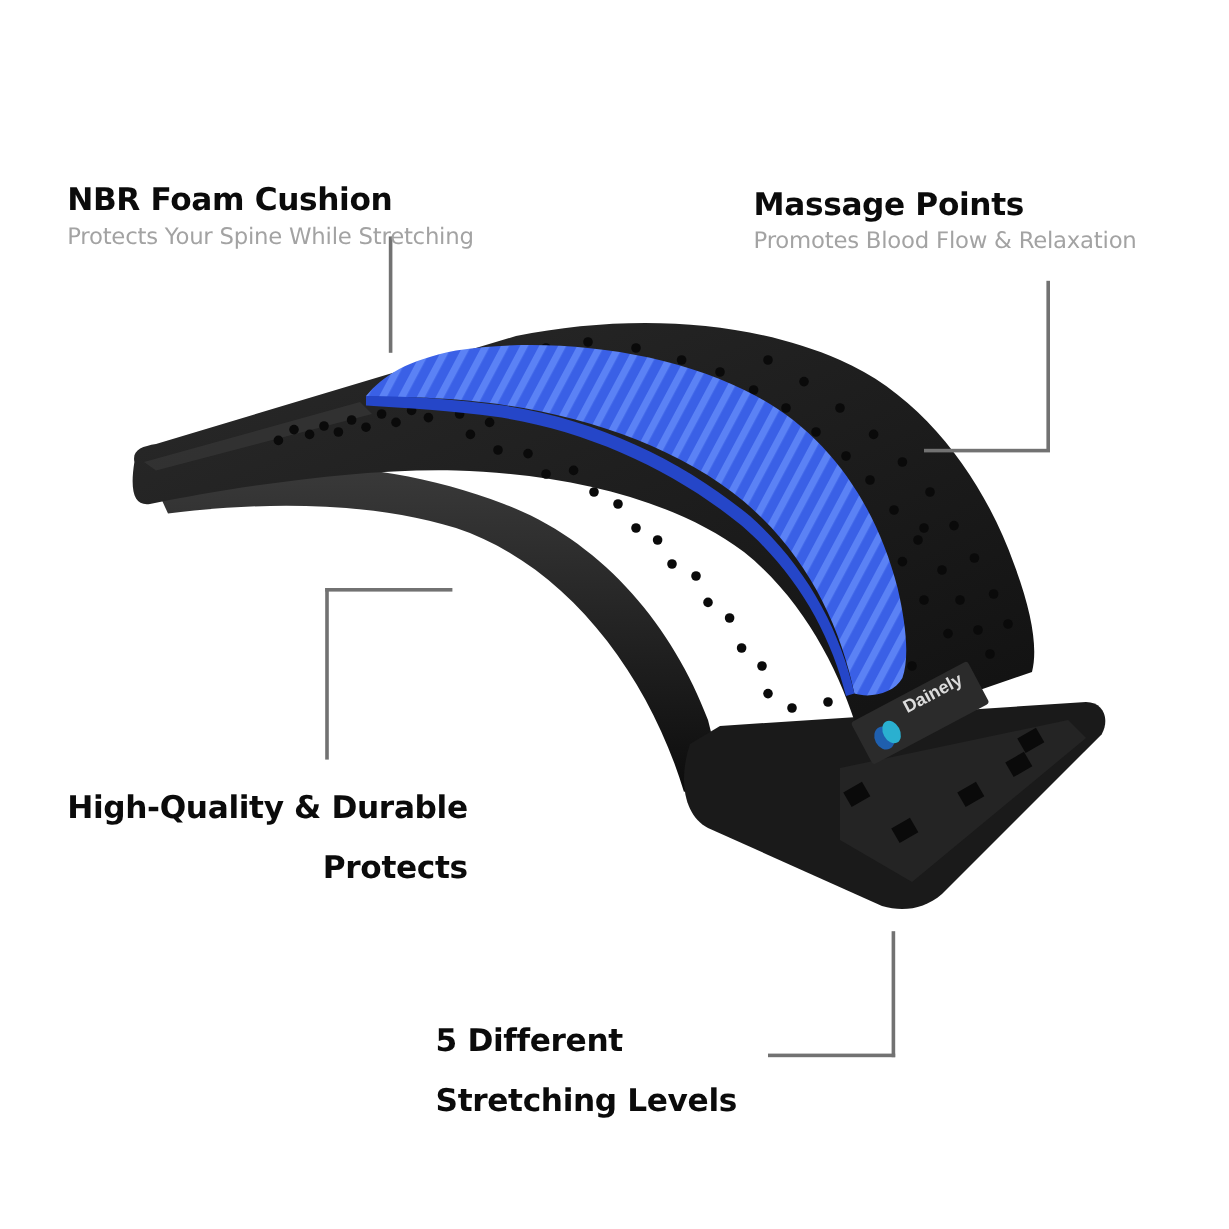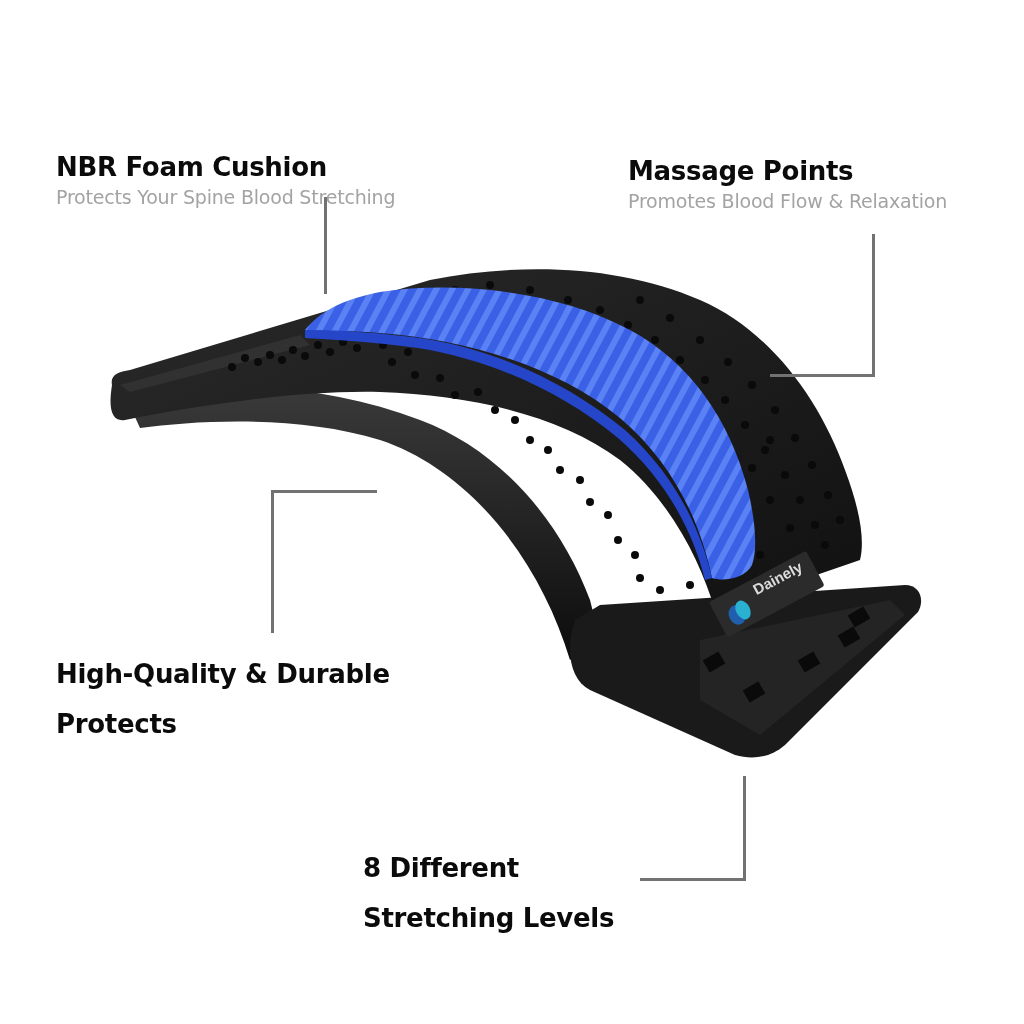--- a/index.html
+++ b/index.html
@@ -142,31 +142,31 @@
   <div class="line" style="left:770px; top:374px; width:105px; height:3px;"></div>
 
   <div class="line" style="left:271px; top:490px; width:106px; height:3px;"></div>
   <div class="line" style="left:271px; top:490px; width:3px; height:143px;"></div>
 
   <div class="line" style="left:743px; top:776px; width:3px; height:105px;"></div>
   <div class="line" style="left:640px; top:878px; width:106px; height:3px;"></div>
 
   <div class="callout" style="left:56px; top:132px;">
     <div class="title">NBR Foam Cushion</div>
-    <div class="sub">Protects Your Spine Blood Stretching</div>
+    <div class="sub">Protects Your Spine While Stretching</div>
   </div>
 
   <div class="callout" style="left:628px; top:136px;">
     <div class="title">Massage Points</div>
     <div class="sub">Promotes Blood Flow &amp; Relaxation</div>
   </div>
 
-  <div class="callout" style="left:56px; top:639px;">
+  <div class="callout" style="left:56px; top:639px;text-align:right;">
     <div class="title">High-Quality &amp; Durable</div>
     <div class="title">Protects</div>
   </div>
 
   <div class="callout" style="left:363px; top:833px;">
-    <div class="title">8 Different</div>
+    <div class="title">5 Different</div>
     <div class="title">Stretching Levels</div>
   </div>
 
 </div>
 
 </body></html>

